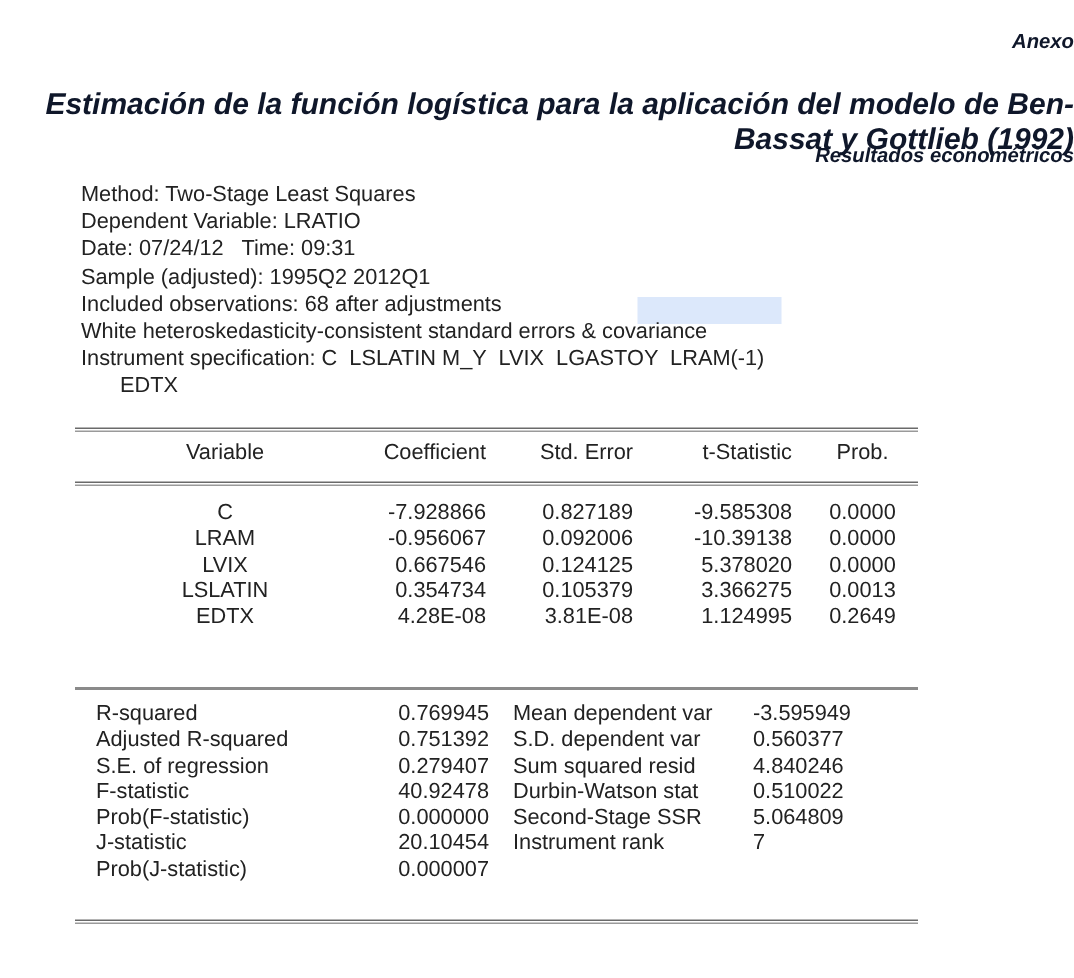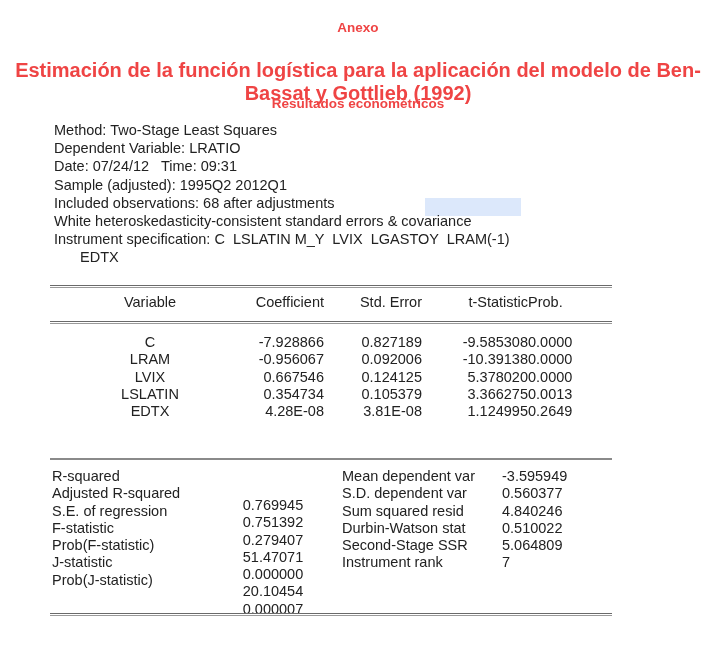--- a/index.html
+++ b/index.html
@@ -1,19 +1,19 @@
 <!DOCTYPE html>
 <html><head>
 <meta charset="utf-8">
 <style>
   html, body { margin: 0; padding: 0; background: #ffffff; }
   body { width: 716px; height: 652px; position: relative; overflow: hidden; color: #1a1a1a; }
   .heading {
-    position: absolute; left: 0; width: 716px; text-align: center;
-    font-family: "Liberation Sans", sans-serif; font-weight: bold; font-size: 13.5px; color: #ef4444;
+    position: absolute; left: 0; width: 716px; text-align: right;
+    font-family: "Liberation Sans", sans-serif; font-weight: bold; font-size: 13.5px; color: #0f172a; font-style: italic;
   }
   #h-anexo { top: 20px; }
   #h-title { top: 59px; font-size: 20px; }
   #h-sub { top: 96px; }
   .meta {
     position: absolute; left: 54px; top: 121px;
     font-family: "Liberation Sans", sans-serif; font-size: 14.5px; line-height: 18.2px; color: #222;
   }
   .meta .indent { padding-left: 26px; }
   .hl {
@@ -30,26 +30,26 @@
   }
   .hdr { top: 294px; left: 50px; width: 562px; height: 20px; }
   .hdr span { position: absolute; top: 0; }
   .rows { top: 334px; left: 50px; width: 562px; }
   .row { position: relative; height: 17.3px; }
   .row span { position: absolute; top: 0; white-space: nowrap; }
   .c-var { left: 40px; width: 120px; text-align: center; }
   .c-coef { left: 170px; width: 104px; text-align: right; }
   .c-se { left: 280px; width: 92px; text-align: right; }
   .c-t { left: 382px; width: 96px; text-align: right; }
-  .c-p { left: 478px; width: 70px; text-align: left; }
+  .c-p { left: 490px; width: 70px; text-align: center; }
   .stats { top: 468px; left: 52px; width: 560px; }
   .srow { position: relative; height: 17.3px; }
   .srow span { position: absolute; top: 0; white-space: nowrap; }
-  .s-l1 { left: 0; }
-  .s-v1 { left: 168px; width: 106px; text-align: center; margin-top: 29px; }
+  .s-l1 { left: 12px; }
+  .s-v1 { left: 168px; width: 106px; text-align: right; }
   .s-l2 { left: 290px; }
   .s-v2 { left: 450px; width: 110px; text-align: left; }
 </style>
 </head>
 <body>
 
 <div id="h-anexo" class="heading">Anexo</div>
 <div id="h-title" class="heading">Estimación de la función logística para la aplicación del modelo de Ben-Bassat y Gottlieb (1992)</div>
 <div id="h-sub" class="heading">Resultados econométricos</div>
 
@@ -130,21 +130,21 @@
     <span class="s-v2">0.560377</span>
   </div>
   <div class="srow">
     <span class="s-l1">S.E. of regression</span>
     <span class="s-v1">0.279407</span>
     <span class="s-l2">Sum squared resid</span>
     <span class="s-v2">4.840246</span>
   </div>
   <div class="srow">
     <span class="s-l1">F-statistic</span>
-    <span class="s-v1">51.47071</span>
+    <span class="s-v1">40.92478</span>
     <span class="s-l2">Durbin-Watson stat</span>
     <span class="s-v2">0.510022</span>
   </div>
   <div class="srow">
     <span class="s-l1">Prob(F-statistic)</span>
     <span class="s-v1">0.000000</span>
     <span class="s-l2">Second-Stage SSR</span>
     <span class="s-v2">5.064809</span>
   </div>
   <div class="srow">

